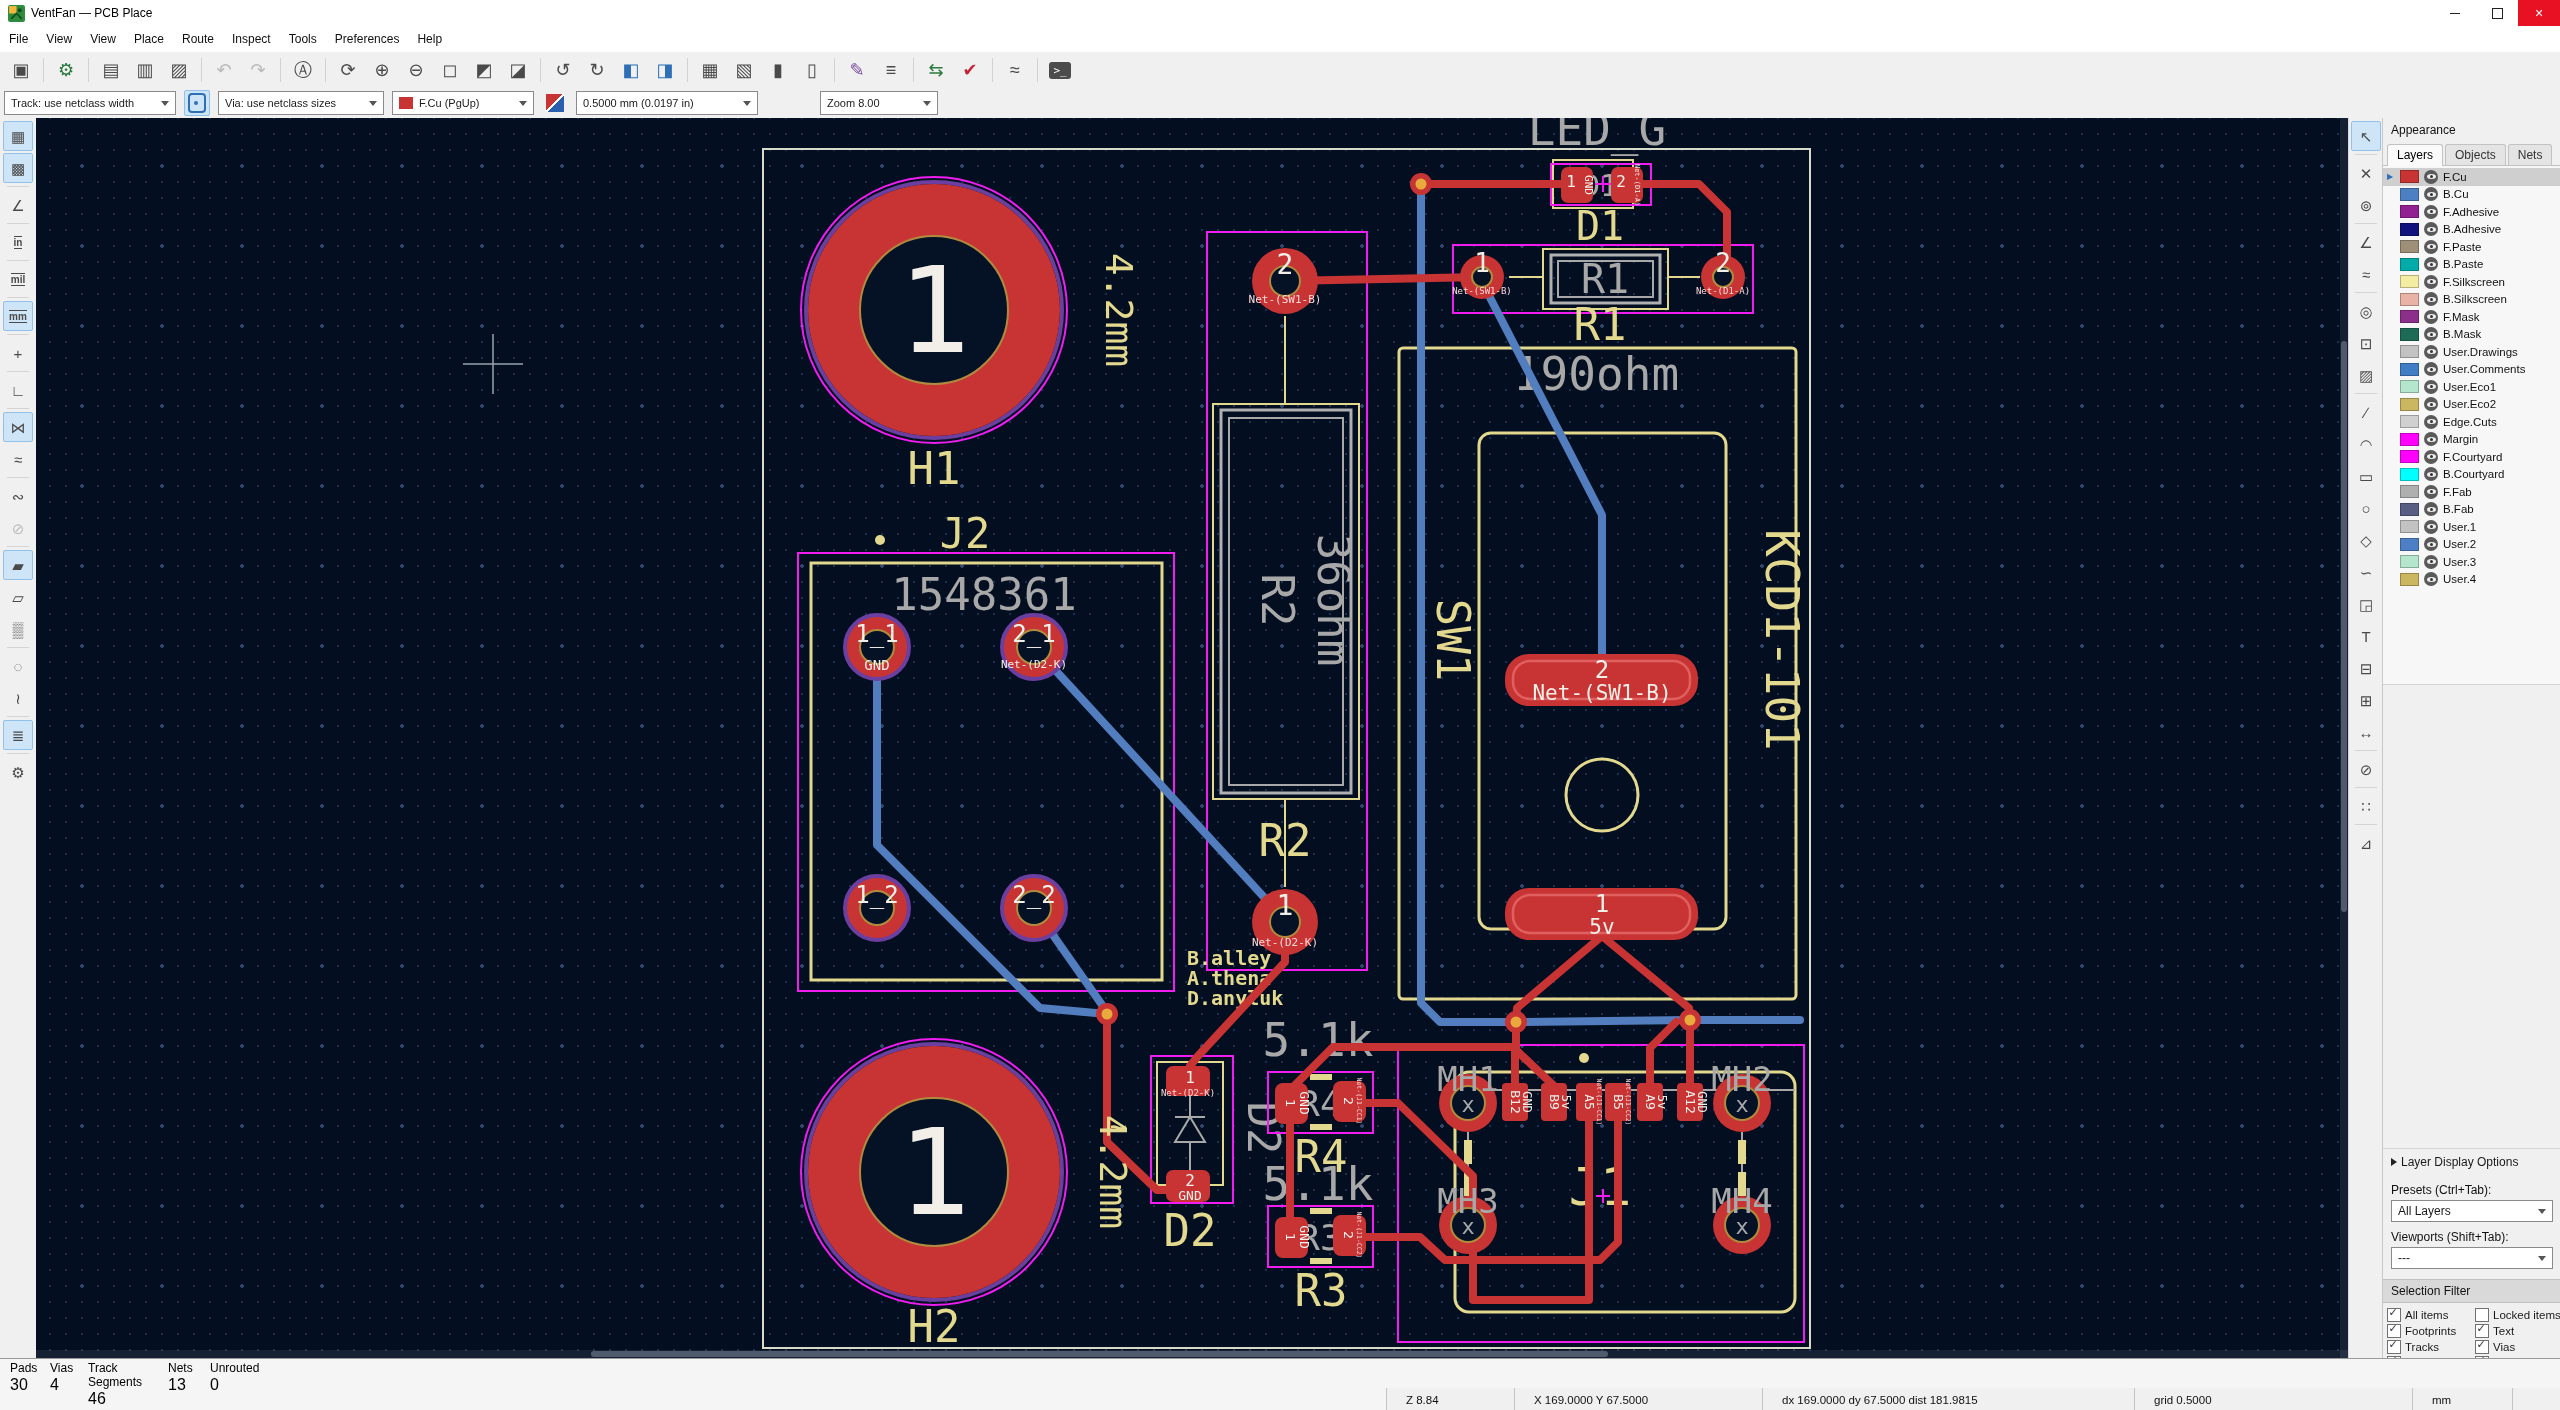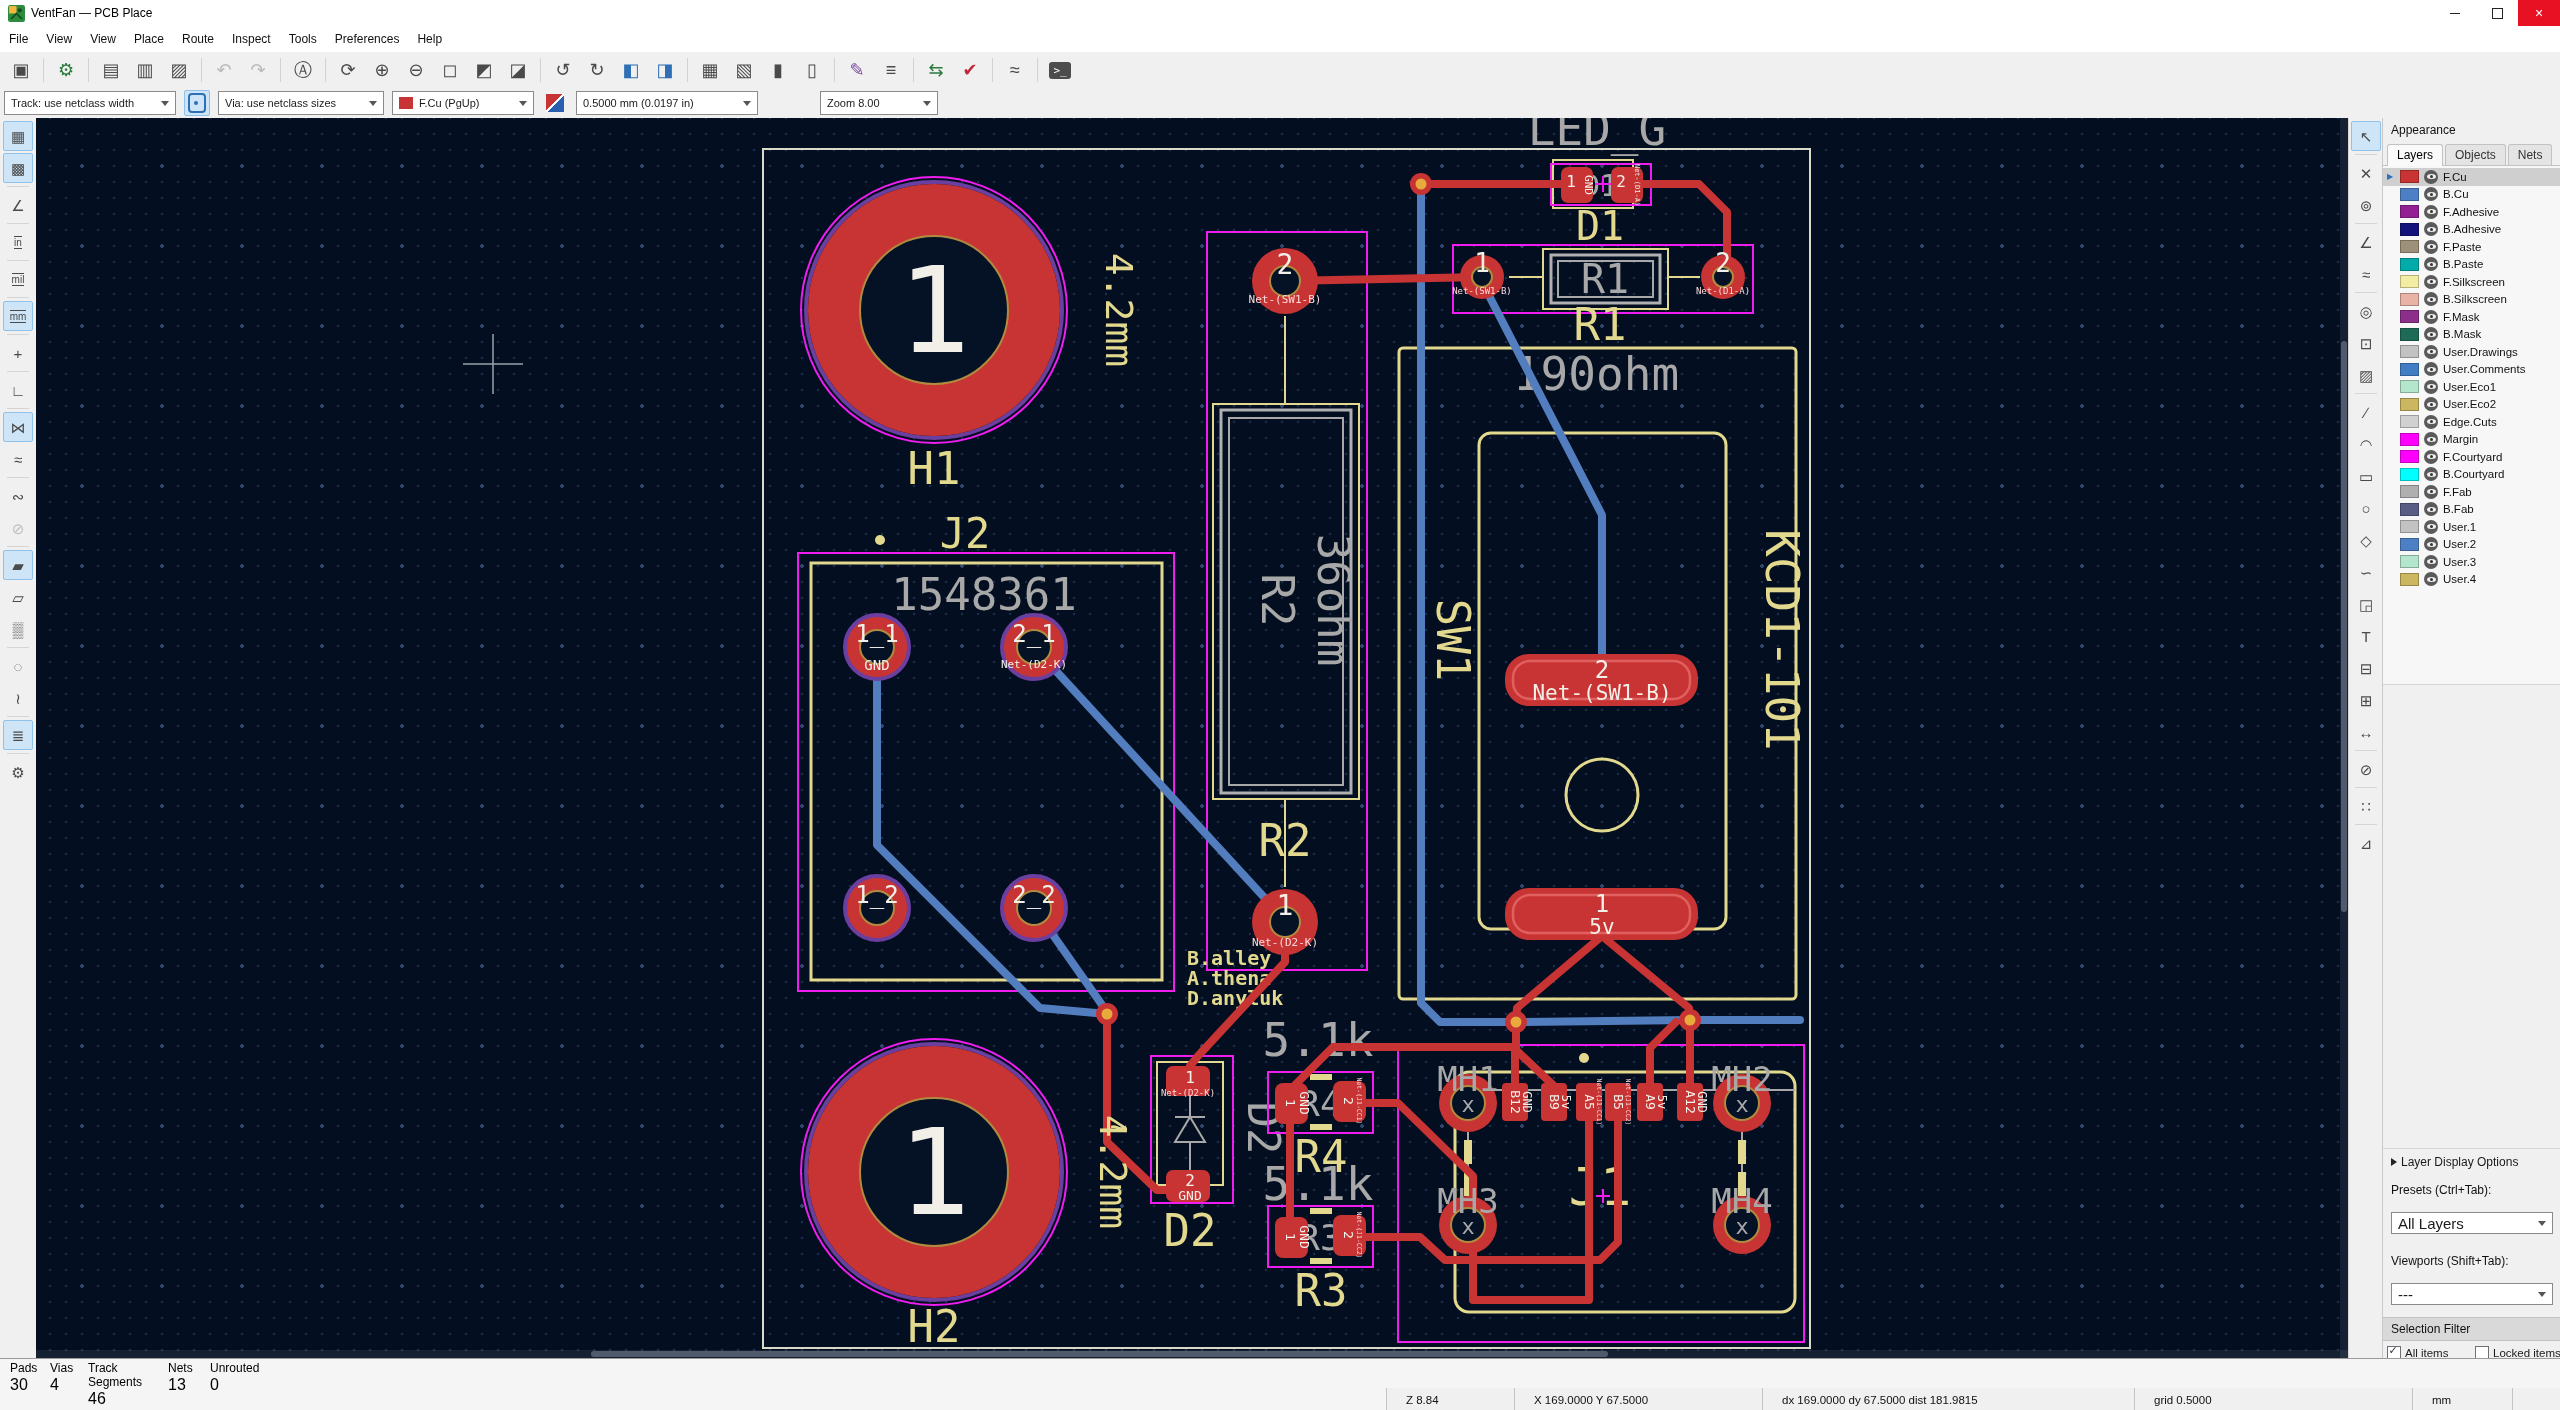--- a/index.html
+++ b/index.html
@@ -53,21 +53,21 @@
   .lefttoolbar{position:absolute;left:0;top:118px;width:36px;height:1240px;background:#f0f0f0;
                border-right:1px solid #d8d8d8;display:flex;flex-direction:column;align-items:center;padding-top:2px}
   .righttoolbar{position:absolute;left:2348px;top:118px;width:34px;height:1240px;background:#f0f0f0;
                 border-left:1px solid #d8d8d8;display:flex;flex-direction:column;align-items:center;padding-top:2px}
   .side-btn{width:28px;height:28px;min-height:28px;display:flex;align-items:center;justify-content:center;
             border:1px solid transparent;border-radius:2px;margin:1px 0}
   .side-btn .glyph{font-size:15px;color:#4a4a4a;line-height:1}
   .side-btn.active{background:#cde5f7;border-color:#8fc1ea}
   .side-btn.disabled .glyph{color:#bcbcbc}
   .side-sep{width:22px;height:1px;background:#d4d4d4;margin:2px 0}
-  .side-btn .txt{font-size:10px;font-weight:normal;color:#4a4a4a;border-bottom:1px solid #4a4a4a;border-top:1px solid #4a4a4a}
+  .side-btn .txt{font-size:10px;font-weight:bold;color:#4a4a4a;border-bottom:1px solid #4a4a4a;border-top:1px solid #4a4a4a}
 
   
   .canvas{position:absolute;left:36px;top:118px;width:2312px;height:1240px;background-color:#030f21;
           background-image:radial-gradient(circle,#31446b 1.6px,rgba(0,0,0,0) 2px),
                            radial-gradient(circle,#1d2d4c 1.1px,rgba(0,0,0,0) 1.6px);
           background-size:80px 80px,16px 16px;background-position:6px 8px,6px 8px;overflow:hidden}
   .canvas svg{position:absolute;left:0;top:0}
   .vscroll{position:absolute;right:0;top:0;width:8px;height:100%;background:rgba(190,200,215,.10)}
   .vscroll .thumb{position:absolute;left:1px;width:6px;top:18%;height:46%;background:rgba(190,200,215,.35);border-radius:3px}
   .hscroll{position:absolute;left:0;bottom:0;height:8px;width:100%;background:rgba(190,200,215,.10)}
@@ -108,22 +108,22 @@
   .layer-row.selected .layer-arrow{visibility:visible}
   .layer-swatch{width:17px;height:11px;border:1px solid rgba(0,0,0,.25)}
   .eye{width:14px;height:14px;min-width:14px;border-radius:50%;background:#5a5a5a;position:relative}
   .eye::before{content:"";position:absolute;left:2.5px;top:4.5px;width:9px;height:5px;background:#efefef;border-radius:50%}
   .eye::after{content:"";position:absolute;left:5.5px;top:5.5px;width:3px;height:3px;background:#333;border-radius:50%}
   .layer-name{font-size:11.5px;color:#111;white-space:nowrap}
   .panel-spacer{height:463px}
   .ldo-row{display:flex;align-items:center;gap:4px;padding:6px 8px;border-top:1px solid #d5d5d5;background:#f0f0f0}
   .ldo-arrow{width:0;height:0;border-top:4px solid transparent;border-bottom:4px solid transparent;border-left:6px solid #222}
   .panel-label{padding:8px 8px 3px 8px;color:#111}
-  .panel-combo{margin:12px 8px;height:20px;border:1px solid #8a8a8a;background:#fff;display:flex;
-               align-items:center;padding:0 6px;font-size:15px}
+  .panel-combo{margin:0 8px;height:20px;border:1px solid #8a8a8a;background:#fff;display:flex;
+               align-items:center;padding:0 6px;font-size:12px}
   .panel-combo .caret{margin-left:auto;width:0;height:0;border-left:4px solid transparent;
                       border-right:4px solid transparent;border-top:5px solid #555}
   .sf-header{margin-top:10px;background:#d9d9d9;padding:4px 8px;border-top:1px solid #c2c2c2;
              border-bottom:1px solid #c2c2c2;color:#111}
   .sf-grid{display:grid;grid-template-columns:88px 86px;padding:5px 4px 0 4px;row-gap:1.5px}
   .sf-item{display:flex;align-items:center;gap:4px;height:14.5px}
   .cb{width:12px;height:12px;min-width:12px;border:1px solid #707070;background:#fff;position:relative}
   .cb.checked::after{content:"✓";position:absolute;left:0.5px;top:-3px;font-size:11px;color:#1f2a3a}
   .sf-label{font-size:11.5px;white-space:nowrap}
 

